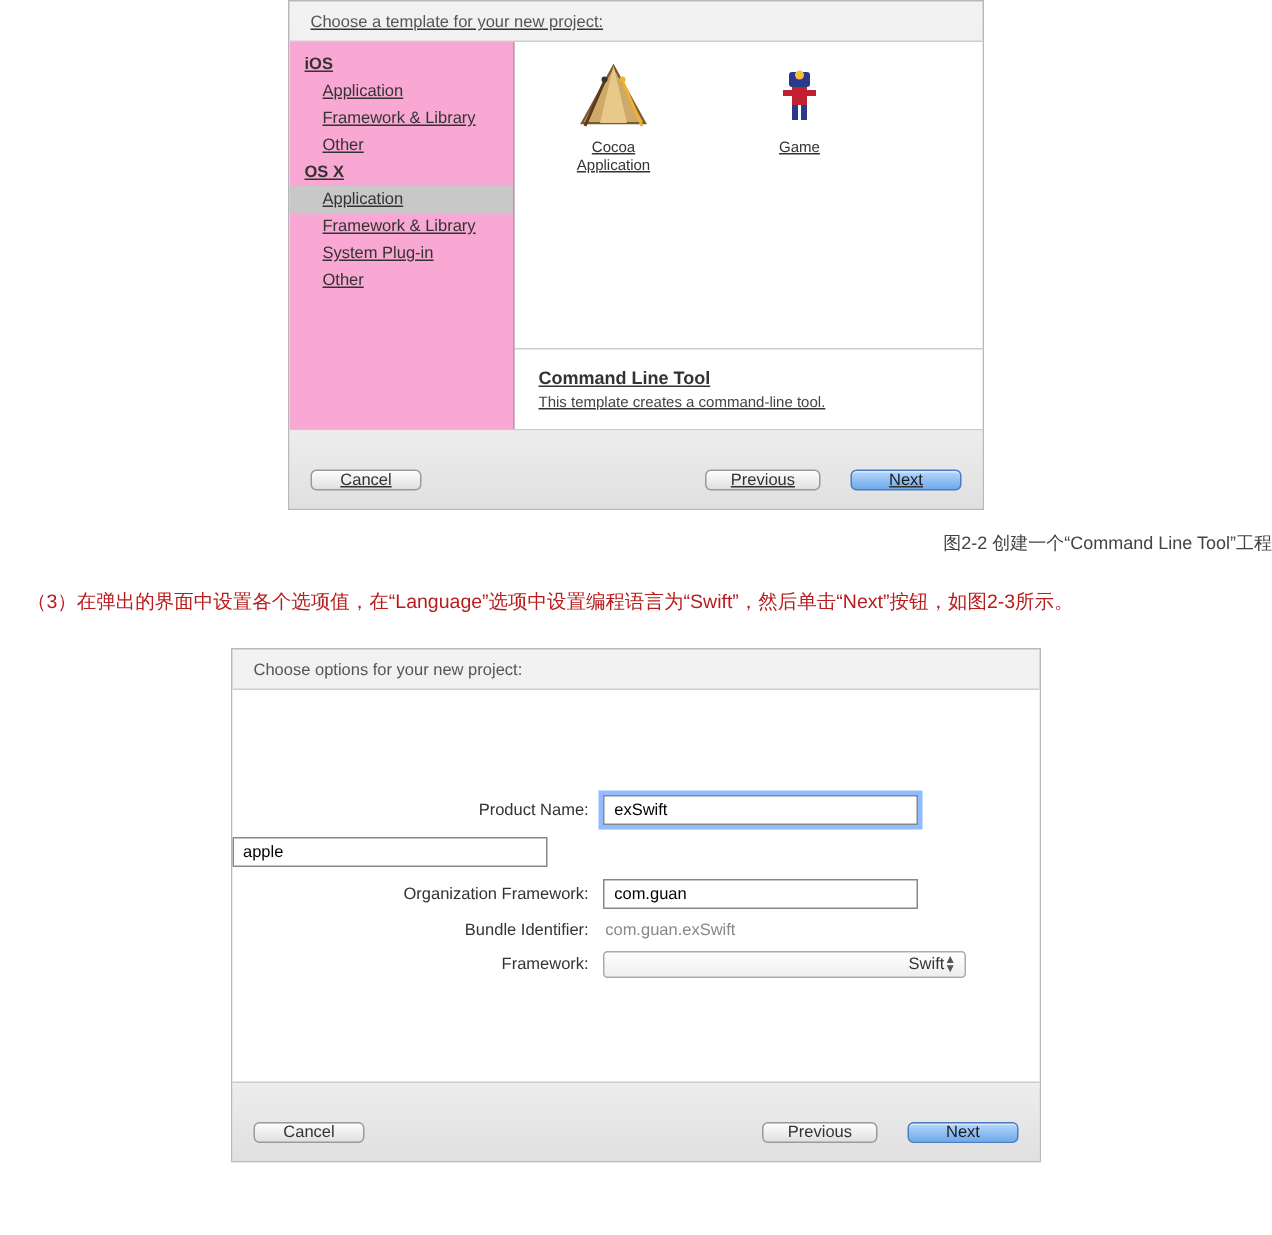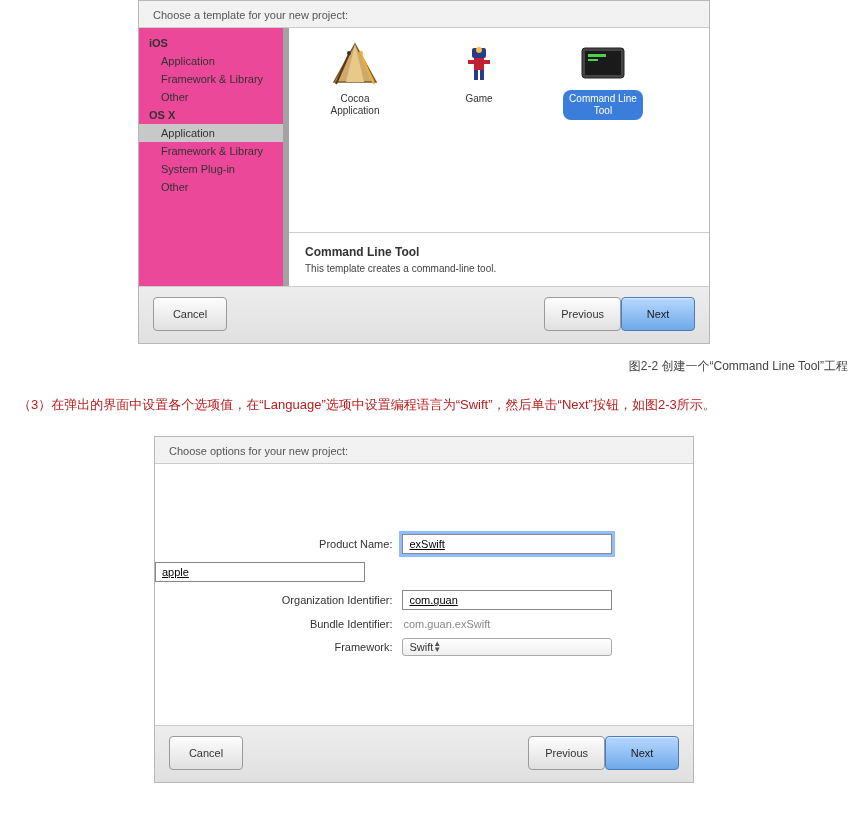--- a/index.html
+++ b/index.html
@@ -1,51 +1,51 @@
 <!DOCTYPE html>
 <html><head>
   <meta charset="utf-8">
   <style>
     * { box-sizing: border-box; margin: 0; padding: 0; }
     body { font-family: "Lucida Grande", "Helvetica Neue", Arial, sans-serif; font-size: 11px; color: #333; background: #fff; width: 848px; }
     .dialog { border: 1px solid #b8b8b8; background: linear-gradient(#f2f2f2, #e8e8e8); margin: 0 auto; }
     .dialog-header { padding: 8px 14px 6px; font-size: 11px; color: #555; }
     .dialog-body { background: #fff; border-top: 1px solid #ccc; border-bottom: 1px solid #ccc; }
     .two-pane { display: flex; min-height: 260px; }
-    .sidebar { width: 150px; border-right: 6px solid #a3a3a3; padding: 6px 0; background: #ec4899; }
+    .sidebar { width: 150px; border-right: 1px solid #a3a3a3; padding: 6px 0; background: #f9a8d4; }
     .sidebar-group-title { padding: 3px 10px; font-weight: bold; color: #333; font-size: 11px; }
     .sidebar-item { padding: 3px 10px 3px 22px; color: #333; cursor: default; font-size: 11px; }
     .sidebar-item.selected { background: #c8c8c8; }
     .templates { flex: 1; display: flex; flex-direction: column; }
     .template-grid { display: flex; gap: 32px; padding: 14px 20px; flex: 1; align-items: flex-start; }
     .template-item { display: flex; flex-direction: column; align-items: center; width: 92px; text-align: center; }
     .template-icon { width: 56px; height: 44px; margin-bottom: 4px; display: flex; align-items: center; justify-content: center; }
     .template-label { font-size: 10px; padding: 3px 6px; border-radius: 8px; line-height: 1.2; }
     .template-item.selected .template-label { background: #3b7ddb; color: #fff; }
     .template-desc { border-top: 1px solid #ccc; padding: 12px 16px; }
     .template-desc-title { font-weight: bold; margin-bottom: 4px; font-size: 12px; }
     .template-desc-text { font-size: 10px; color: #444; }
     .dialog-footer { display: flex; justify-content: space-between; padding: 10px 14px 12px; background: linear-gradient(#ededed, #e0e0e0); }
-    .mac-btn { min-width: 74px; padding: 10px 16px; border: 1px solid #9a9a9a; border-radius: 4px; background: linear-gradient(#fdfdfd, #e0e0e0); font-size: 11px; color: #333; cursor: default; box-shadow: 0 1px 0 rgba(255,255,255,0.5) inset; }
+    .mac-btn { min-width: 74px; padding: 0 16px; border: 1px solid #9a9a9a; border-radius: 4px; background: linear-gradient(#fdfdfd, #e0e0e0); font-size: 11px; color: #333; cursor: default; box-shadow: 0 1px 0 rgba(255,255,255,0.5) inset; margin-top: 16px; }
     .mac-btn.primary { background: linear-gradient(#b7d8ff, #6fa9e8); border-color: #4a7cc0; color: #1a1a1a; font-weight: 500; }
-    .footer-right { display: flex; gap: 0; }
+    .footer-right { display: flex; gap: 20px; }
 
     .caption { text-align: right; font-size: 12px; color: #444; margin: 14px 0 18px; }
     .body-text { font-size: 13px; color: #b91c1c; padding: 0 18px; margin-bottom: 20px; line-height: 1.8; }
 
     .options-body { background: #fff; border-top: 1px solid #ccc; border-bottom: 1px solid #ccc; padding: 70px 0 61px; }
     .form-row { display: flex; align-items: center; margin-bottom: 8px; }
     .form-label { width: 46%; text-align: right; padding-right: 10px; font-size: 11px; color: #333; }
-    .form-input { width: 210px; border: 1px solid #888; border-radius: 0; padding: 3px 6px; font-size: 11px; font-family: inherit; text-decoration: underline; }
+    .form-input { width: 210px; border: 1px solid #888; border-radius: 0; padding: 3px 6px; font-size: 11px; font-family: inherit; }
     .form-input.focused { box-shadow: 0 0 0 3px rgba(99,160,255,0.7); outline: none; }
     .form-static { font-size: 11px; color: #888; padding-left: 1px; }
-    .form-select { width: 210px; border: 1px solid #aaa; border-radius: 3px; padding: 2px 6px; font-size: 11px; background: linear-gradient(#fff,#eee); display: flex; justify-content: flex-start; align-items: center; }
+    .form-select { width: 242px; border: 1px solid #aaa; border-radius: 3px; padding: 2px 6px; font-size: 11px; background: linear-gradient(#fff,#eee); display: flex; justify-content: flex-end; align-items: center; }
     .select-arrows { font-size: 8px; line-height: 6px; color: #555; display: flex; flex-direction: column; }
 
-    .d1 { width: 572px; margin: 0 auto; }
+    .d1 { width: 464px; margin: 0 auto; text-decoration: underline; }
     .d2 { width: 540px; margin: 0 auto; }
 
     
     .icon-svg { width: 50px; height: 44px; }
   </style>
 </head>
 <body>
 
 <div class="dialog d1">
   <div class="dialog-header">Choose a template for your new project:</div>
@@ -84,32 +84,20 @@
                 <circle cx="25" cy="8" r="3" fill="#f4c040"></circle>
                 <rect x="20" y="16" width="10" height="12" fill="#c02030"></rect>
                 <rect x="14" y="18" width="6" height="4" fill="#c02030"></rect>
                 <rect x="30" y="18" width="6" height="4" fill="#c02030"></rect>
                 <rect x="20" y="28" width="4" height="10" fill="#2a3a8a"></rect>
                 <rect x="26" y="28" width="4" height="10" fill="#2a3a8a"></rect>
               </svg>
           </div>
           <div class="template-label">Game</div>
         </div>
-        <div class="template-item selected">
-          <div class="template-icon">
-            <svg class="icon-svg" viewBox="0 0 50 44">
-                <rect x="4" y="6" width="42" height="30" rx="3" fill="#444" stroke="#222"></rect>
-                <rect x="7" y="9" width="36" height="24" fill="#1a1a1a"></rect>
-                <rect x="10" y="12" width="18" height="3" fill="#4cd04c"></rect>
-                <rect x="10" y="17" width="10" height="2" fill="#4cd04c"></rect>
-              </svg>
-          </div>
-          <div class="template-label" style="white-space:pre-line">Command Line
-Tool</div>
-        </div>
       </div>
       <div class="template-desc">
         <div class="template-desc-title">Command Line Tool</div>
         <div class="template-desc-text">This template creates a command-line tool.</div>
       </div>
     </div>
   </div>
   <div class="dialog-footer">
     <button class="mac-btn">Cancel</button>
     <div class="footer-right">
@@ -126,21 +114,21 @@
   <div class="dialog-header">Choose options for your new project:</div>
   <div class="options-body">
     <div class="form-row">
       <div class="form-label">Product Name:</div>
       <input class="form-input focused" value="exSwift" style="">
     </div>
     <div class="form-row">
       <input class="form-input" value="apple" style="">
     </div>
     <div class="form-row">
-      <div class="form-label">Organization Identifier:</div>
+      <div class="form-label">Organization Framework:</div>
       <input class="form-input" value="com.guan" style="">
     </div>
     <div class="form-row">
       <div class="form-label">Bundle Identifier:</div>
       <div class="form-static">com.guan.exSwift</div>
     </div>
     <div class="form-row">
       <div class="form-label">Framework:</div>
       <div class="form-select">
         <span>Swift</span>

